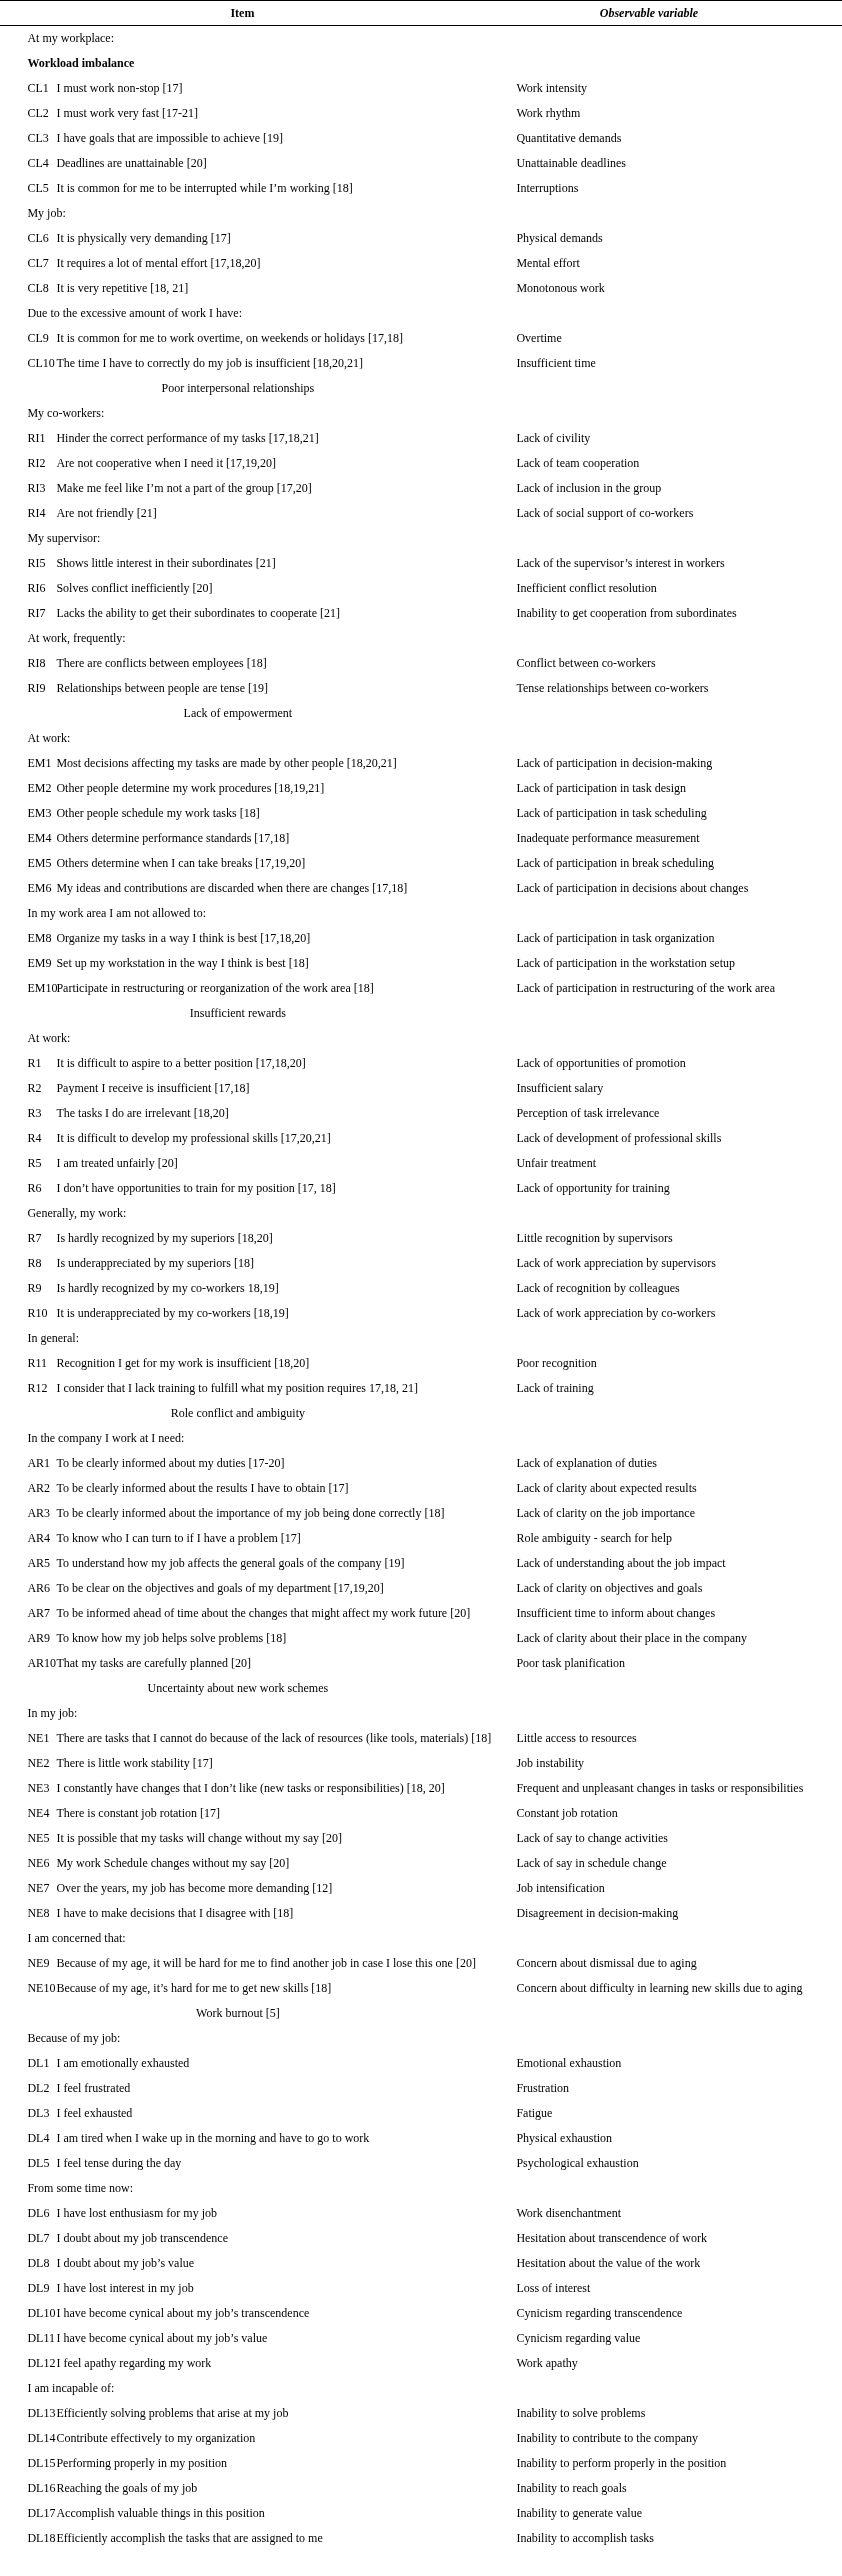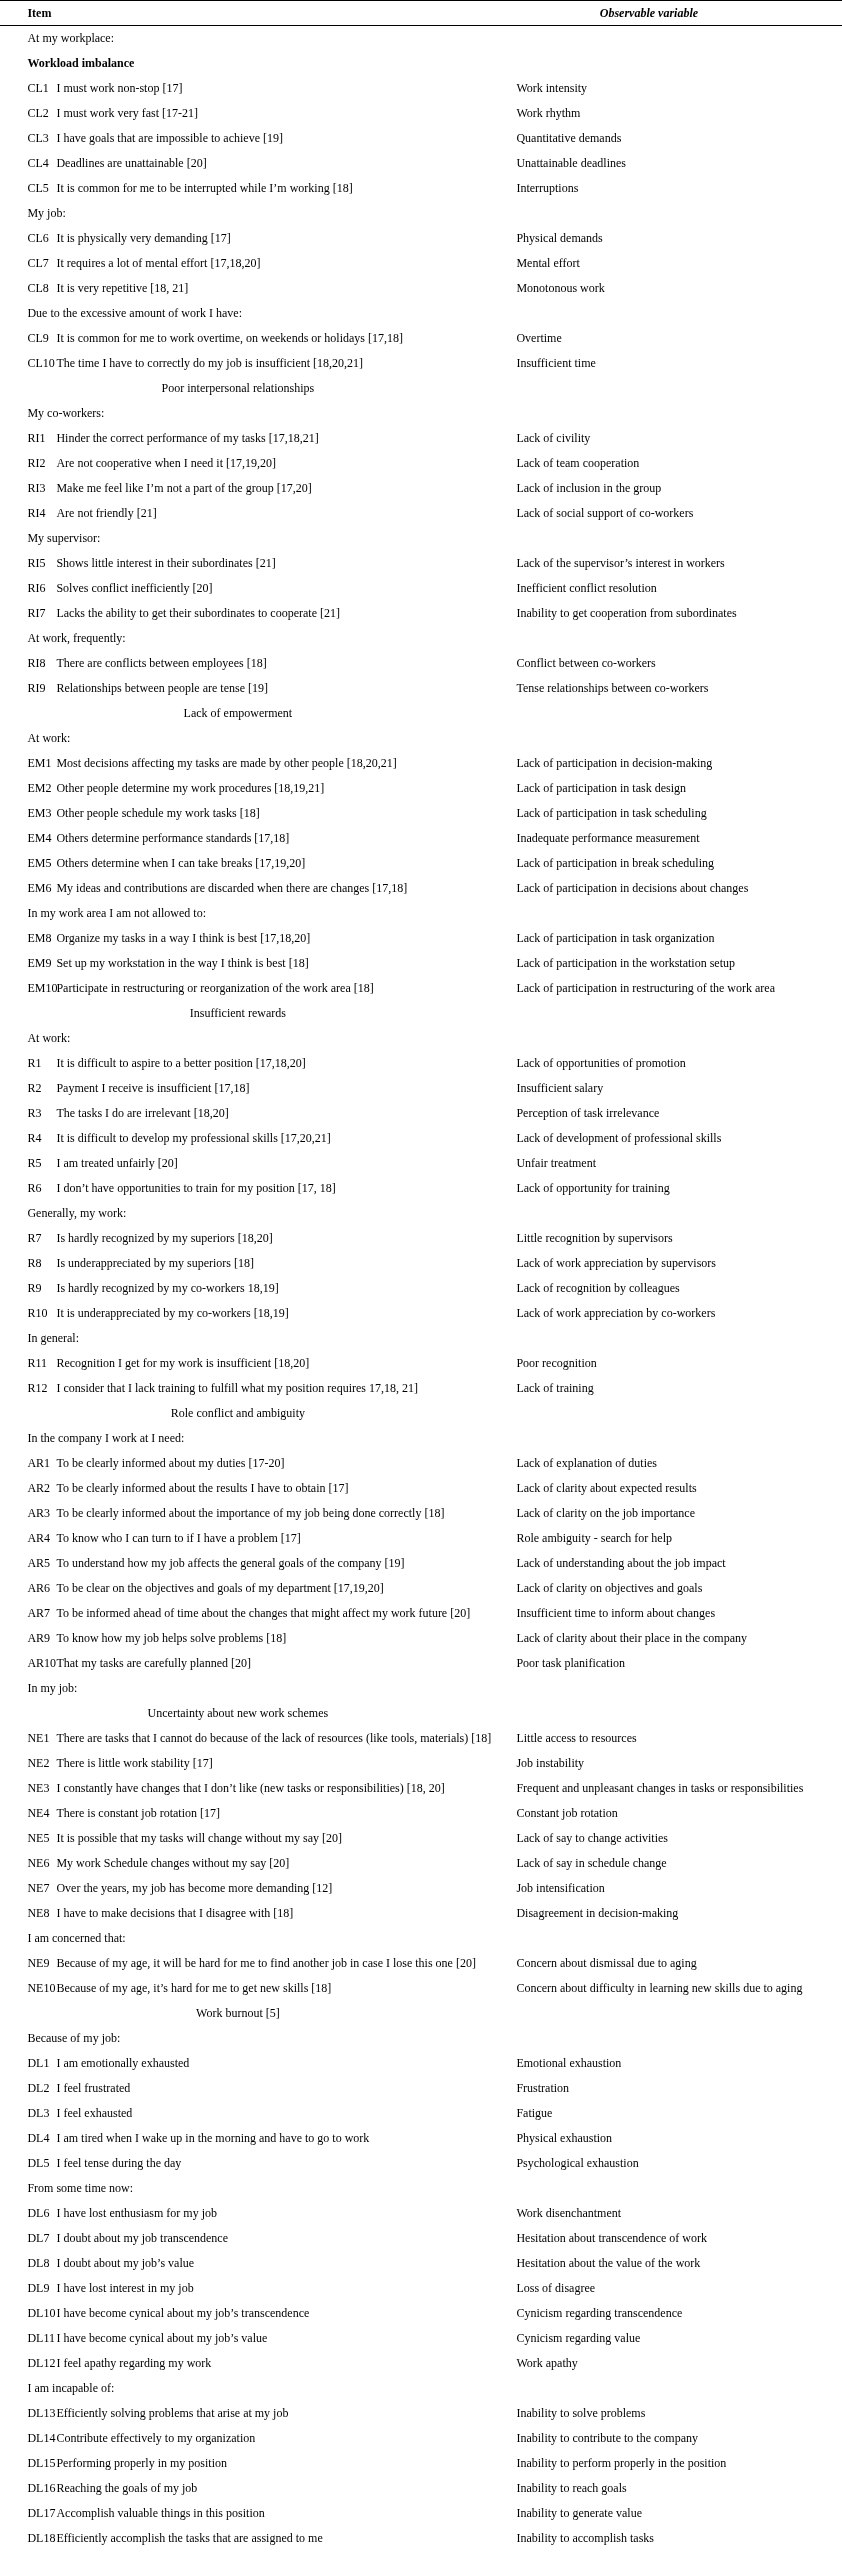--- a/index.html
+++ b/index.html
@@ -21,21 +21,21 @@
     height: 25px;
     padding-left: 27.4px;
     white-space: nowrap;
   }
   .header-row {
     border-bottom: 0.9px solid #000;
     font-weight: bold;
   }
   .head-item {
     width: 430px;
-    text-align: left;
+    text-align: center;
     flex: none;
   }
   .head-obs {
     margin-left: 59px;
     width: 265px;
     text-align: center;
     flex: none;
     font-style: italic;
   }
   .section-title span { display: block; }
@@ -349,25 +349,25 @@
       <div class="row item-row">
         <span class="code">AR9</span>
         <span class="item">To know how my job helps solve problems [18]</span>
         <span class="obs">Lack of clarity about their place in the company</span>
       </div>
       <div class="row item-row">
         <span class="code">AR10</span>
         <span class="item">That my tasks are carefully planned [20]</span>
         <span class="obs">Poor task planification</span>
       </div>
+      <div class="row section-title">
+        <span class="sec-center">Uncertainty about new work schemes</span>
+      </div>
       <div class="row group-label-row">
         <span>In my job:</span>
-      </div>
-      <div class="row section-title">
-        <span class="sec-center">Uncertainty about new work schemes</span>
       </div>
       <div class="row item-row">
         <span class="code">NE1</span>
         <span class="item">There are tasks that I cannot do because of the lack of resources (like tools, materials) [18]</span>
         <span class="obs">Little access to resources</span>
       </div>
       <div class="row item-row">
         <span class="code">NE2</span>
         <span class="item">There is little work stability [17]</span>
         <span class="obs">Job instability</span>
@@ -460,21 +460,21 @@
         <span class="obs">Hesitation about transcendence of work</span>
       </div>
       <div class="row item-row">
         <span class="code">DL8</span>
         <span class="item">I doubt about my job’s value</span>
         <span class="obs">Hesitation about the value of the work</span>
       </div>
       <div class="row item-row">
         <span class="code">DL9</span>
         <span class="item">I have lost interest in my job</span>
-        <span class="obs">Loss of disagree</span>
+        <span class="obs">Loss of interest</span>
       </div>
       <div class="row item-row">
         <span class="code">DL10</span>
         <span class="item">I have become cynical about my job’s transcendence</span>
         <span class="obs">Cynicism regarding transcendence</span>
       </div>
       <div class="row item-row">
         <span class="code">DL11</span>
         <span class="item">I have become cynical about my job’s value</span>
         <span class="obs">Cynicism regarding value</span>

